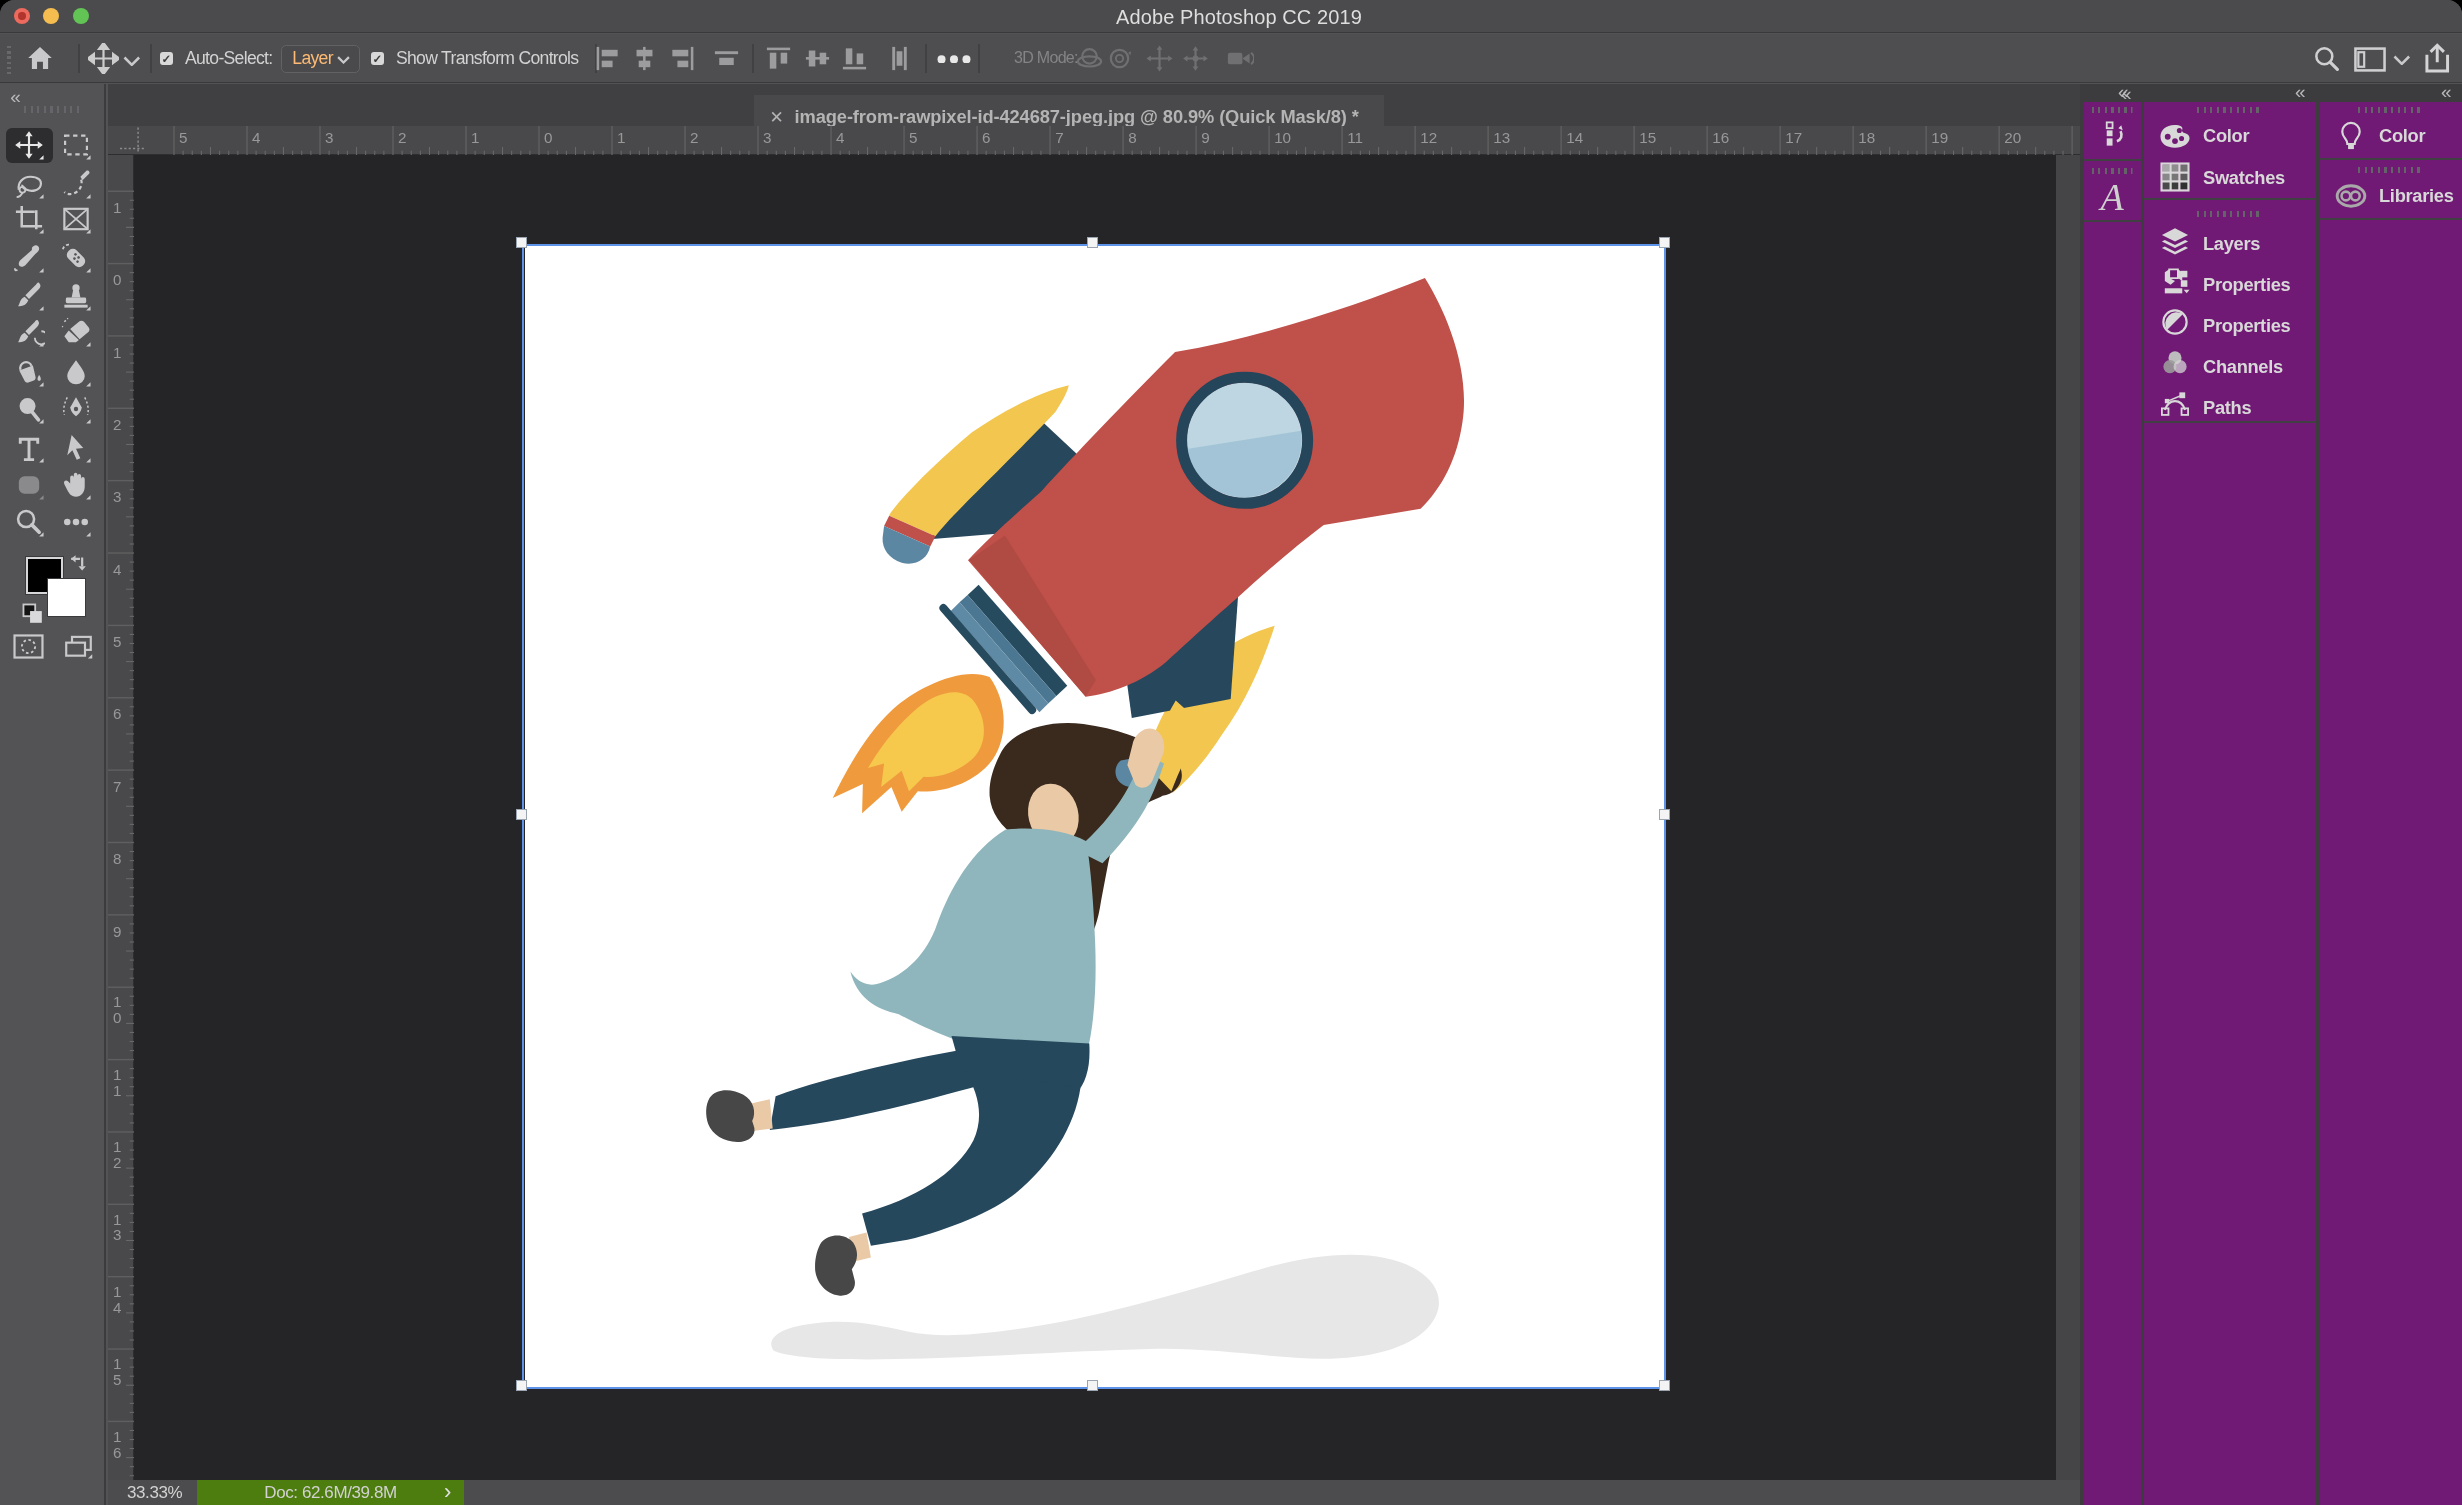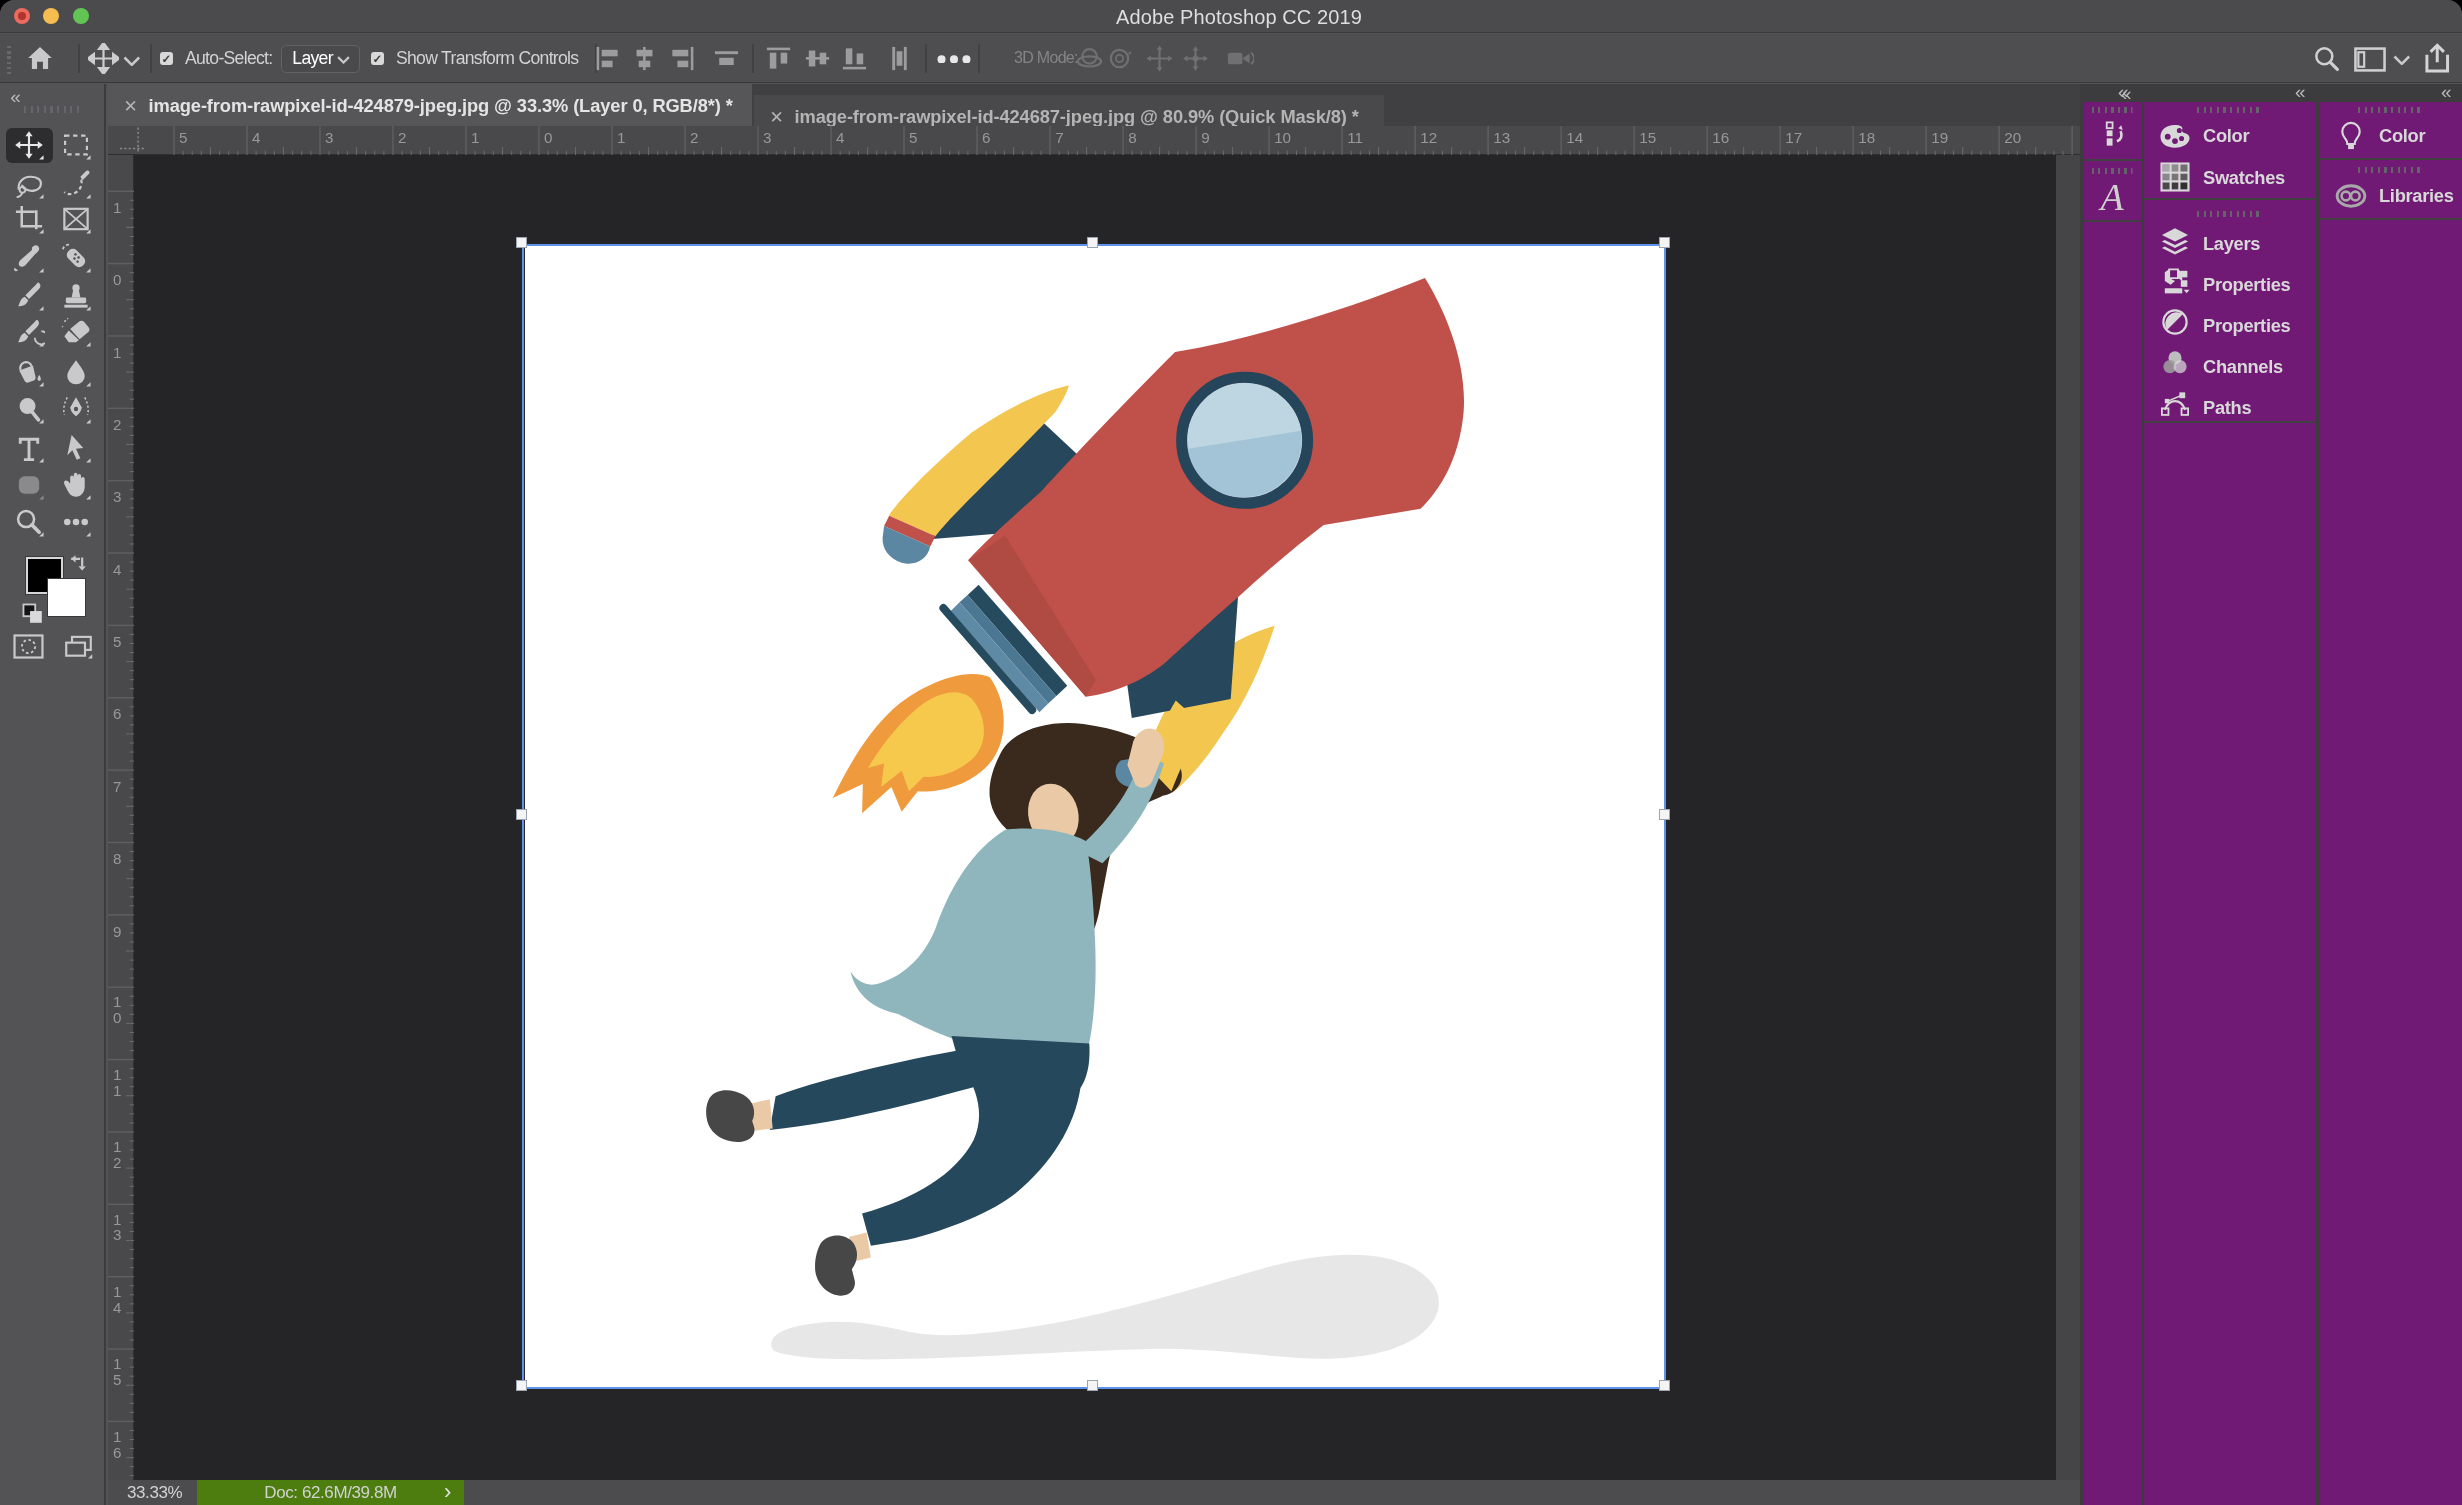--- a/index.html
+++ b/index.html
@@ -14,21 +14,21 @@
 #tl-r { left:14px; background:#ed6a5f; }
 #tl-r::after { content:""; position:absolute; left:4.4px; top:4.4px; width:7.3px; height:7.3px; border-radius:50%; background:#b1352c; }
 #tl-y { left:43px; background:#f5bd4f; }
 #tl-g { left:73px; background:#61c455; }
 
 
 #optionsbar { position:absolute; left:0; top:34px; width:2462px; height:49px; background:#4e4e50; border-bottom:1.5px solid #3a3a3c; }
 .obsep { position:absolute; top:10.3px; height:29px; width:1.5px; background:#414143; }
 .obtext { position:absolute; top:0; height:48px; line-height:48px; color:#d2d2d2; font-size:17.6px; letter-spacing:-0.7px; }
 .checkbox { position:absolute; top:18.3px; width:13px; height:13px; background:#d8d8d8; border-radius:2.9px; color:#3c3c3e; font-size:11.7px; line-height:13px; text-align:center; font-weight:bold; }
-#layer-dd { position:absolute; left:281px; top:11px; width:79px; height:28px; background:#4a4a4c; border:1.5px solid #626264; border-radius:5.1px; color:#ffffff; font-size:17.6px; letter-spacing:-0.7px; line-height:25px; padding-left:10.3px; }
+#layer-dd { position:absolute; left:281px; top:11px; width:79px; height:28px; background:#4a4a4c; border:1.5px solid #626264; border-radius:5.1px; color:#fdba74; font-size:17.6px; letter-spacing:-0.7px; line-height:25px; padding-left:10.3px; }
 .obicon { position:absolute; top:0; }
 
 
 #toolbar { position:absolute; left:0; top:84px; width:106px; height:1422px; background:#535355; border-right:2.2px solid #3c3c3e; }
 #toolbar .grip { position:absolute; left:23.5px; top:22px; width:59px; height:6.6px; background:repeating-linear-gradient(90deg,#66666a 0 2.2px,transparent 2.2px 6.6px); }
 .chev { color:#b9b9bb; font-size:19px; letter-spacing:-2.2px; }
 #tb-chev { position:absolute; left:10.3px; top:1.5px; }
 #tool-sel { position:absolute; left:5.9px; top:44px; width:47px; height:35px; background:#2d2d2f; border-radius:5.9px; }
 
 
@@ -340,21 +340,20 @@
         </svg>
         <svg style="position:absolute;left:63px;top:550px;" width="31" height="26" viewBox="0 0 42 36">
           <rect x="12" y="4" width="26" height="18" fill="none" stroke="#c9c9cb" stroke-width="3"></rect>
           <rect x="4" y="12" width="26" height="18" fill="#535355" stroke="#c9c9cb" stroke-width="3"></rect>
           <path d="M34 34 l6 0 l0 -6 Z" fill="#c9c9cb"></path>
         </svg>
       </div>
   </div>
 
   <div id="tabbar">
-    <div class="tab" id="tab1"><span class="x">✕</span>image-from-rawpixel-id-424879-jpeg.jpg @ 33.3% (Layer 0, RGB/8*) *</div>
     <div class="tab" id="tab2"><span class="x">✕</span>image-from-rawpixel-id-424687-jpeg.jpg @ 80.9% (Quick Mask/8) *</div>
   </div>
 
   <div id="hruler"><svg id="hrulersvg" width="1972" height="29" viewBox="0 0 2691 40">
         <line x1="76.5" y1="0" x2="76.5" y2="40" stroke="#5f5f61" stroke-width="2"></line>
         <text x="83.5" y="24" fill="#98989a" font-size="21px" font-family="&quot;Liberation Sans&quot;, sans-serif">5</text>
         <line x1="89.0875" y1="34" x2="89.0875" y2="40" stroke="#68686a" stroke-width="1.5"></line>
         <line x1="101.675" y1="34" x2="101.675" y2="40" stroke="#68686a" stroke-width="1.5"></line>
         <line x1="114.2625" y1="34" x2="114.2625" y2="40" stroke="#68686a" stroke-width="1.5"></line>
         <line x1="126.85" y1="29" x2="126.85" y2="40" stroke="#68686a" stroke-width="1.5"></line>

